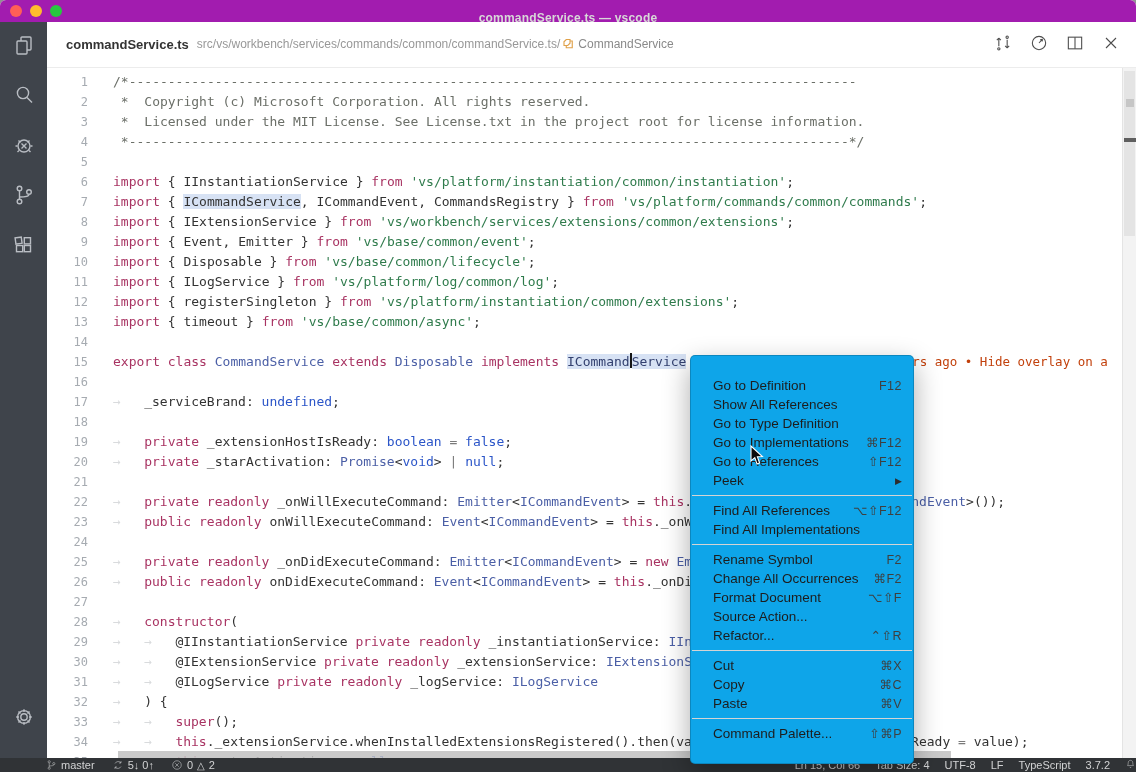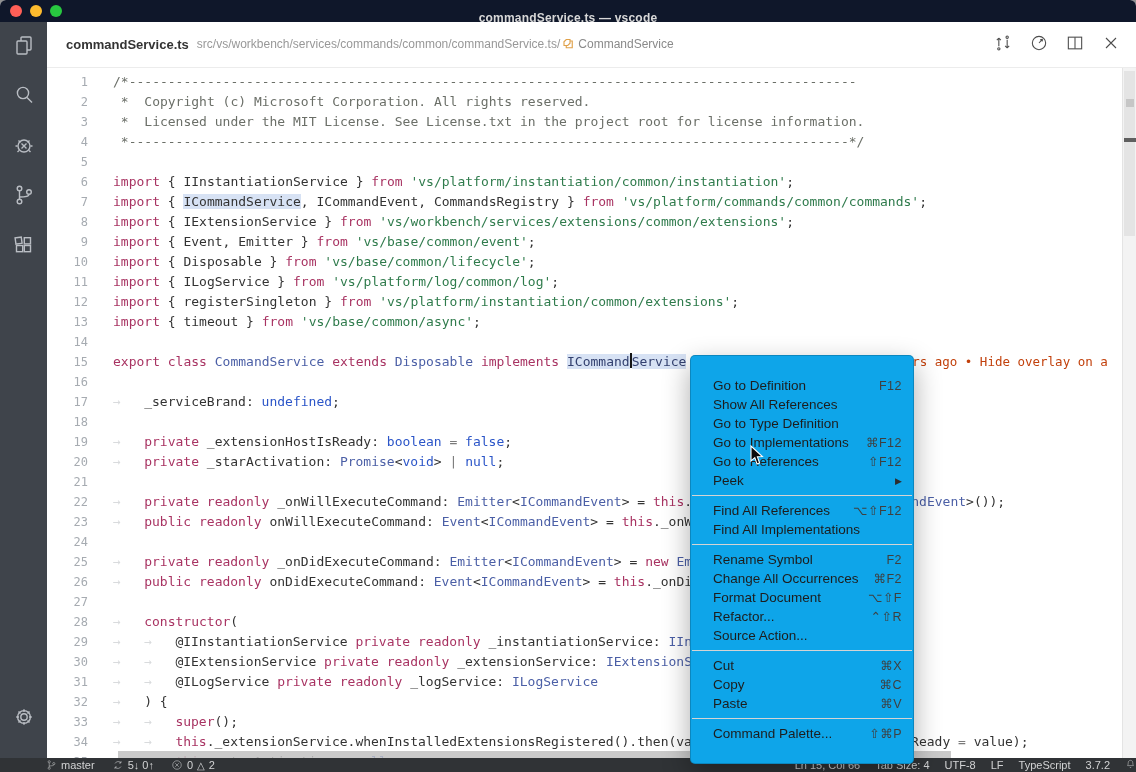--- a/index.html
+++ b/index.html
@@ -1,21 +1,21 @@
 <!DOCTYPE html>
 <html><head>
 <meta charset="utf-8">
 <style>
   * { margin:0; padding:0; box-sizing:border-box; }
   html,body { background:#9a9a9a; font-family:"Liberation Sans", sans-serif; }
   .window { position:relative; width:1136px; height:772px; background:#fff; overflow:hidden;
             border-radius:6px 6px 0 0; box-shadow:0 10px 30px rgba(0,0,0,.4); }
 
   
-  .titlebar { position:absolute; left:0; top:0; width:1136px; height:36px; background:#0f172a;
+  .titlebar { position:absolute; left:0; top:0; width:1136px; height:36px; background:#a21caf;
               display:flex; align-items:center; justify-content:center; }
   .titlebar .title { color:#d8d8d8; font-size:12px; font-weight:bold; letter-spacing:.2px; }
   .lights { position:absolute; left:10px; top:5px; display:flex; gap:8px; }
   .light { width:12px; height:12px; border-radius:50%; }
 
   
   .activitybar { position:absolute; left:0; top:22px; width:47px; height:736px; background:#3f444b;
                  display:flex; flex-direction:column; align-items:center; }
   .activity-item { width:47px; height:50px; display:flex; align-items:center; justify-content:center; cursor:pointer; }
   .activity-item svg { stroke:#b9bdc3; fill:none; stroke-width:1.4; }
@@ -268,25 +268,25 @@
       </div>
       <div class="menu-item">
         <span class="mlabel">Change All Occurrences</span>
         <span class="mshortcut">⌘F2</span>
       </div>
       <div class="menu-item">
         <span class="mlabel">Format Document</span>
         <span class="mshortcut">⌥⇧F</span>
       </div>
       <div class="menu-item">
+        <span class="mlabel">Source Action...</span>
+      </div>
+      <div class="menu-item">
         <span class="mlabel">Refactor...</span>
         <span class="mshortcut">⌃⇧R</span>
-      </div>
-      <div class="menu-item">
-        <span class="mlabel">Source Action...</span>
       </div>
       <div class="menu-sep"></div>
       <div class="menu-item">
         <span class="mlabel">Cut</span>
         <span class="mshortcut">⌘X</span>
       </div>
       <div class="menu-item">
         <span class="mlabel">Copy</span>
         <span class="mshortcut">⌘C</span>
       </div>

